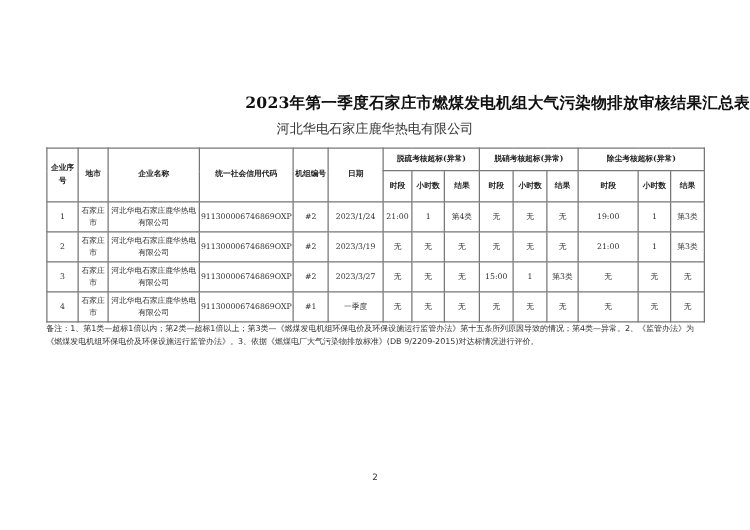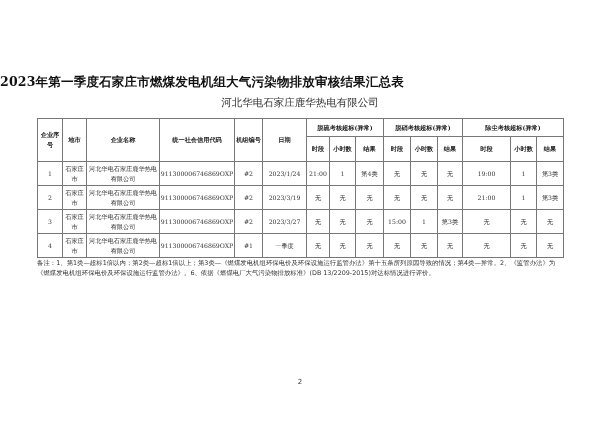--- a/index.html
+++ b/index.html
@@ -1,18 +1,18 @@
 <!DOCTYPE html>
 <html><head>
 <meta charset="utf-8">
 <style>
   html, body { margin: 0; padding: 0; background: #ffffff; }
   body { width: 600px; height: 424px; position: relative; overflow: hidden;
          font-family: "DejaVu Serif", "Liberation Serif", serif; color: #222; }
-  .title { position: absolute; top: 74px; left: 0; width: 600px; text-align: left;
+  .title { position: absolute; top: 74px; left: 0; width: 600px; text-align: right;
            font-size: 12.5px; font-weight: bold; letter-spacing: 0.2px; color: #111; }
   .subtitle { position: absolute; top: 96px; left: 0; width: 600px; text-align: center;
               font-size: 10.5px; color: #333; }
   table.grid { position: absolute; top: 118px; left: 37px; width: 526px;
                border-collapse: collapse; table-layout: fixed; }
   table.grid td, table.grid th { border: 0.8px solid #777; text-align: center; vertical-align: middle;
                font-size: 6.2px; line-height: 10px; padding: 0; color: #333; font-weight: normal; }
   table.grid th { font-weight: bold; color: #222; }
   tr.h1 th { height: 17px; }
   tr.h2 th { height: 24px; }
@@ -134,14 +134,14 @@
     <td>无</td>
     <td>无</td>
     <td>无</td>
     <td>无</td>
     <td>无</td>
     <td>无</td>
   </tr>
 </tbody>
   </table>
 
-<div class="notes">备注：1、第1类—超标1倍以内；第2类—超标1倍以上；第3类—《燃煤发电机组环保电价及环保设施运行监管办法》第十五条所列原因导致的情况；第4类—异常。2、《监管办法》为《燃煤发电机组环保电价及环保设施运行监管办法》。6、依据《燃煤电厂大气污染物排放标准》(DB 13/2209-2015)对达标情况进行评价。</div>
+<div class="notes">备注：1、第1类—超标1倍以内；第2类—超标1倍以上；第3类—《燃煤发电机组环保电价及环保设施运行监管办法》第十五条所列原因导致的情况；第4类—异常。2、《监管办法》为《燃煤发电机组环保电价及环保设施运行监管办法》。3、依据《燃煤电厂大气污染物排放标准》(DB 9/2209-2015)对达标情况进行评价。</div>
 <div class="page-num">2</div>
 
 </body></html>

